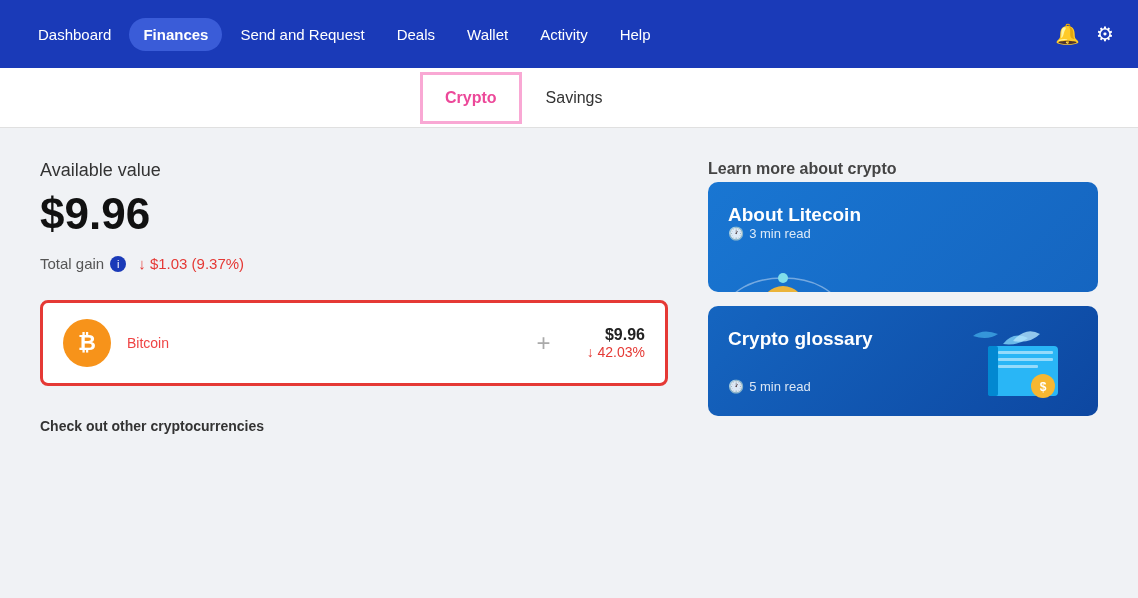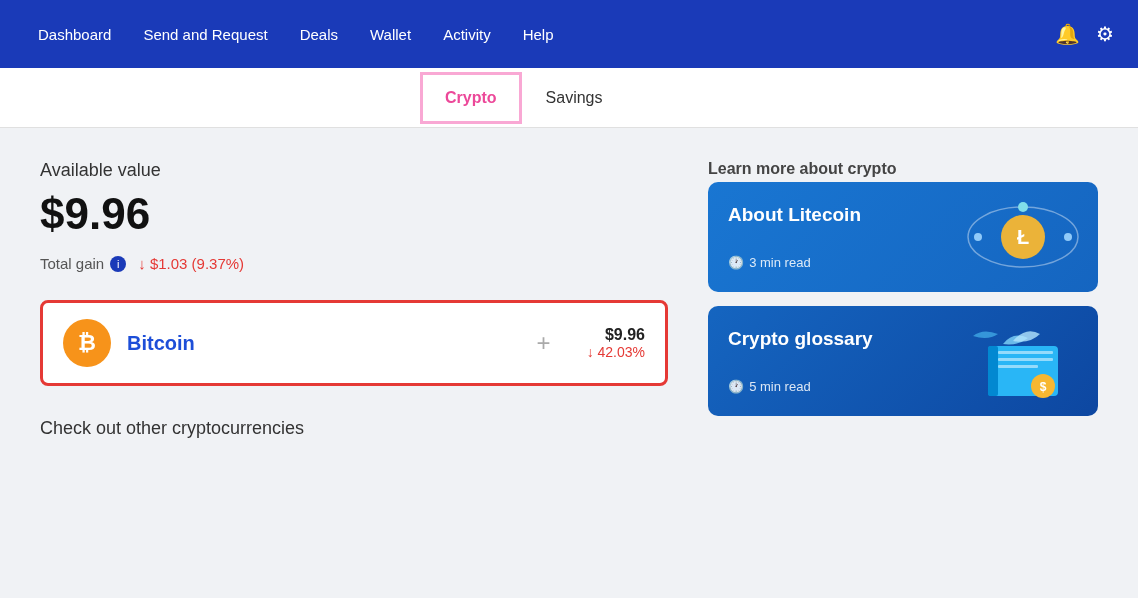--- a/index.html
+++ b/index.html
@@ -141,23 +141,23 @@
       border-radius: 50%;
       display: flex;
       align-items: center;
       justify-content: center;
       color: #fff;
       font-size: 22px;
       font-weight: bold;
       flex-shrink: 0;
     }
     .btc-name {
-      font-size: 20px;
-      font-weight: bold;
-      color: #1d4ed8;
+      font-size: 14px;
+      font-weight: normal;
+      color: #ef4444;
       flex: 1;
     }
     .btc-plus {
       font-size: 24px;
       color: #aaa;
       margin: 0 20px;
     }
     .btc-values {
       text-align: right;
     }
@@ -166,23 +166,23 @@
       font-weight: bold;
       color: #222;
     }
     .btc-pct {
       font-size: 14px;
       color: #e53935;
     }
 
     
     .check-out-label {
-      font-size: 18px;
+      font-size: 14px;
       color: #333;
-      font-weight: 400;
+      font-weight: 700;
     }
 
     
     .right-panel {
       width: 390px;
       flex-shrink: 0;
     }
     .learn-label {
       font-size: 16px;
       color: #444;
@@ -229,20 +229,21 @@
       overflow: hidden;
       flex-shrink: 0;
     }
   </style>
 </head>
 <body>
 
 <nav class="navbar">
   <div class="nav-items">
     <a class="nav-item">Dashboard</a>
+    <a class="nav-item active">Finances</a>
     <a class="nav-item">Send and Request</a>
     <a class="nav-item">Deals</a>
     <a class="nav-item">Wallet</a>
     <a class="nav-item">Activity</a>
     <a class="nav-item">Help</a>
   </div>
   <div class="nav-right">
     <span class="nav-icon">🔔</span>
     <span class="nav-icon">⚙</span>
   </div>
@@ -276,21 +277,21 @@
         <div class="btc-pct">↓ 42.03%</div>
       </div>
     </div>
 
     <div class="check-out-label">Check out other cryptocurrencies</div>
   </div>
 
   <div class="right-panel">
     <div class="learn-label">Learn more about crypto</div>
 
-    <div class="info-card" style="background: linear-gradient(135deg, #1976d2 0%, #1565c0 100%);">
+    <div class="info-card" style="background: linear-gradient(135deg, #1976d2 0%, #1565c0 100%); flex-direction: column;">
       <div class="info-card-text">
         <div class="info-card-title">About Litecoin</div>
         <div class="info-card-meta">
           <span>🕐</span>
           <span>3 min read</span>
         </div>
       </div>
       <div class="info-card-image">
 
         <svg width="130" height="90" viewBox="0 0 130 90">

